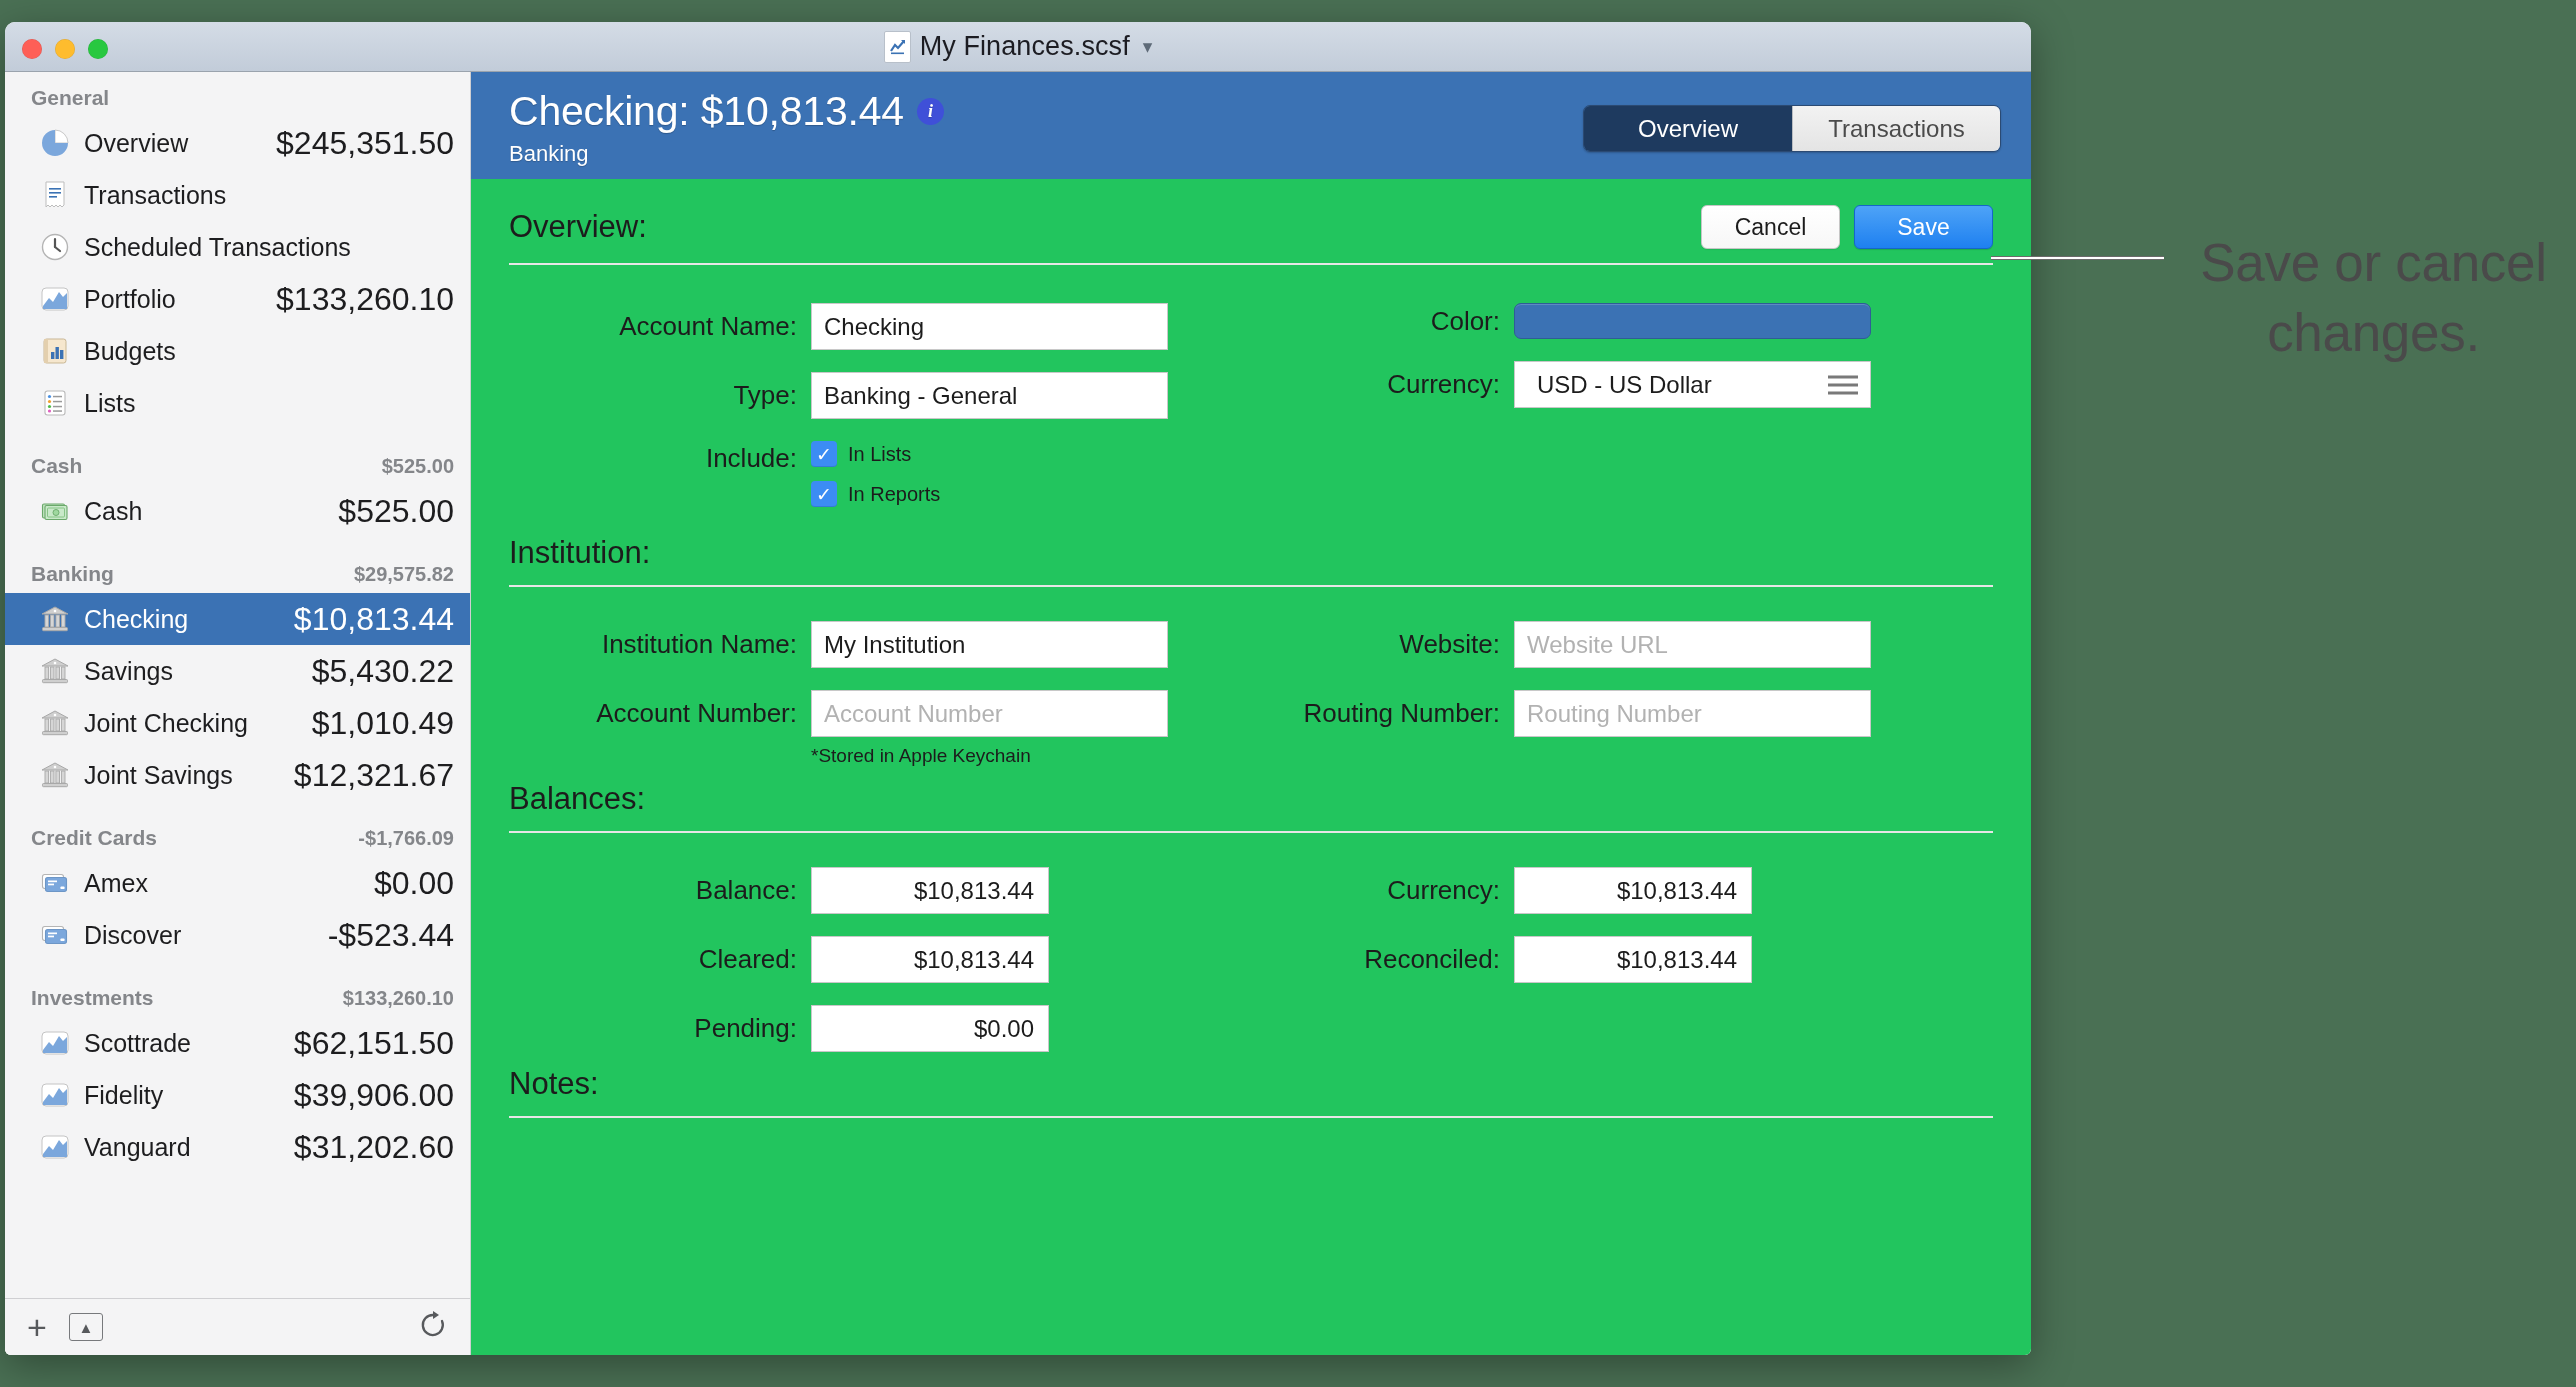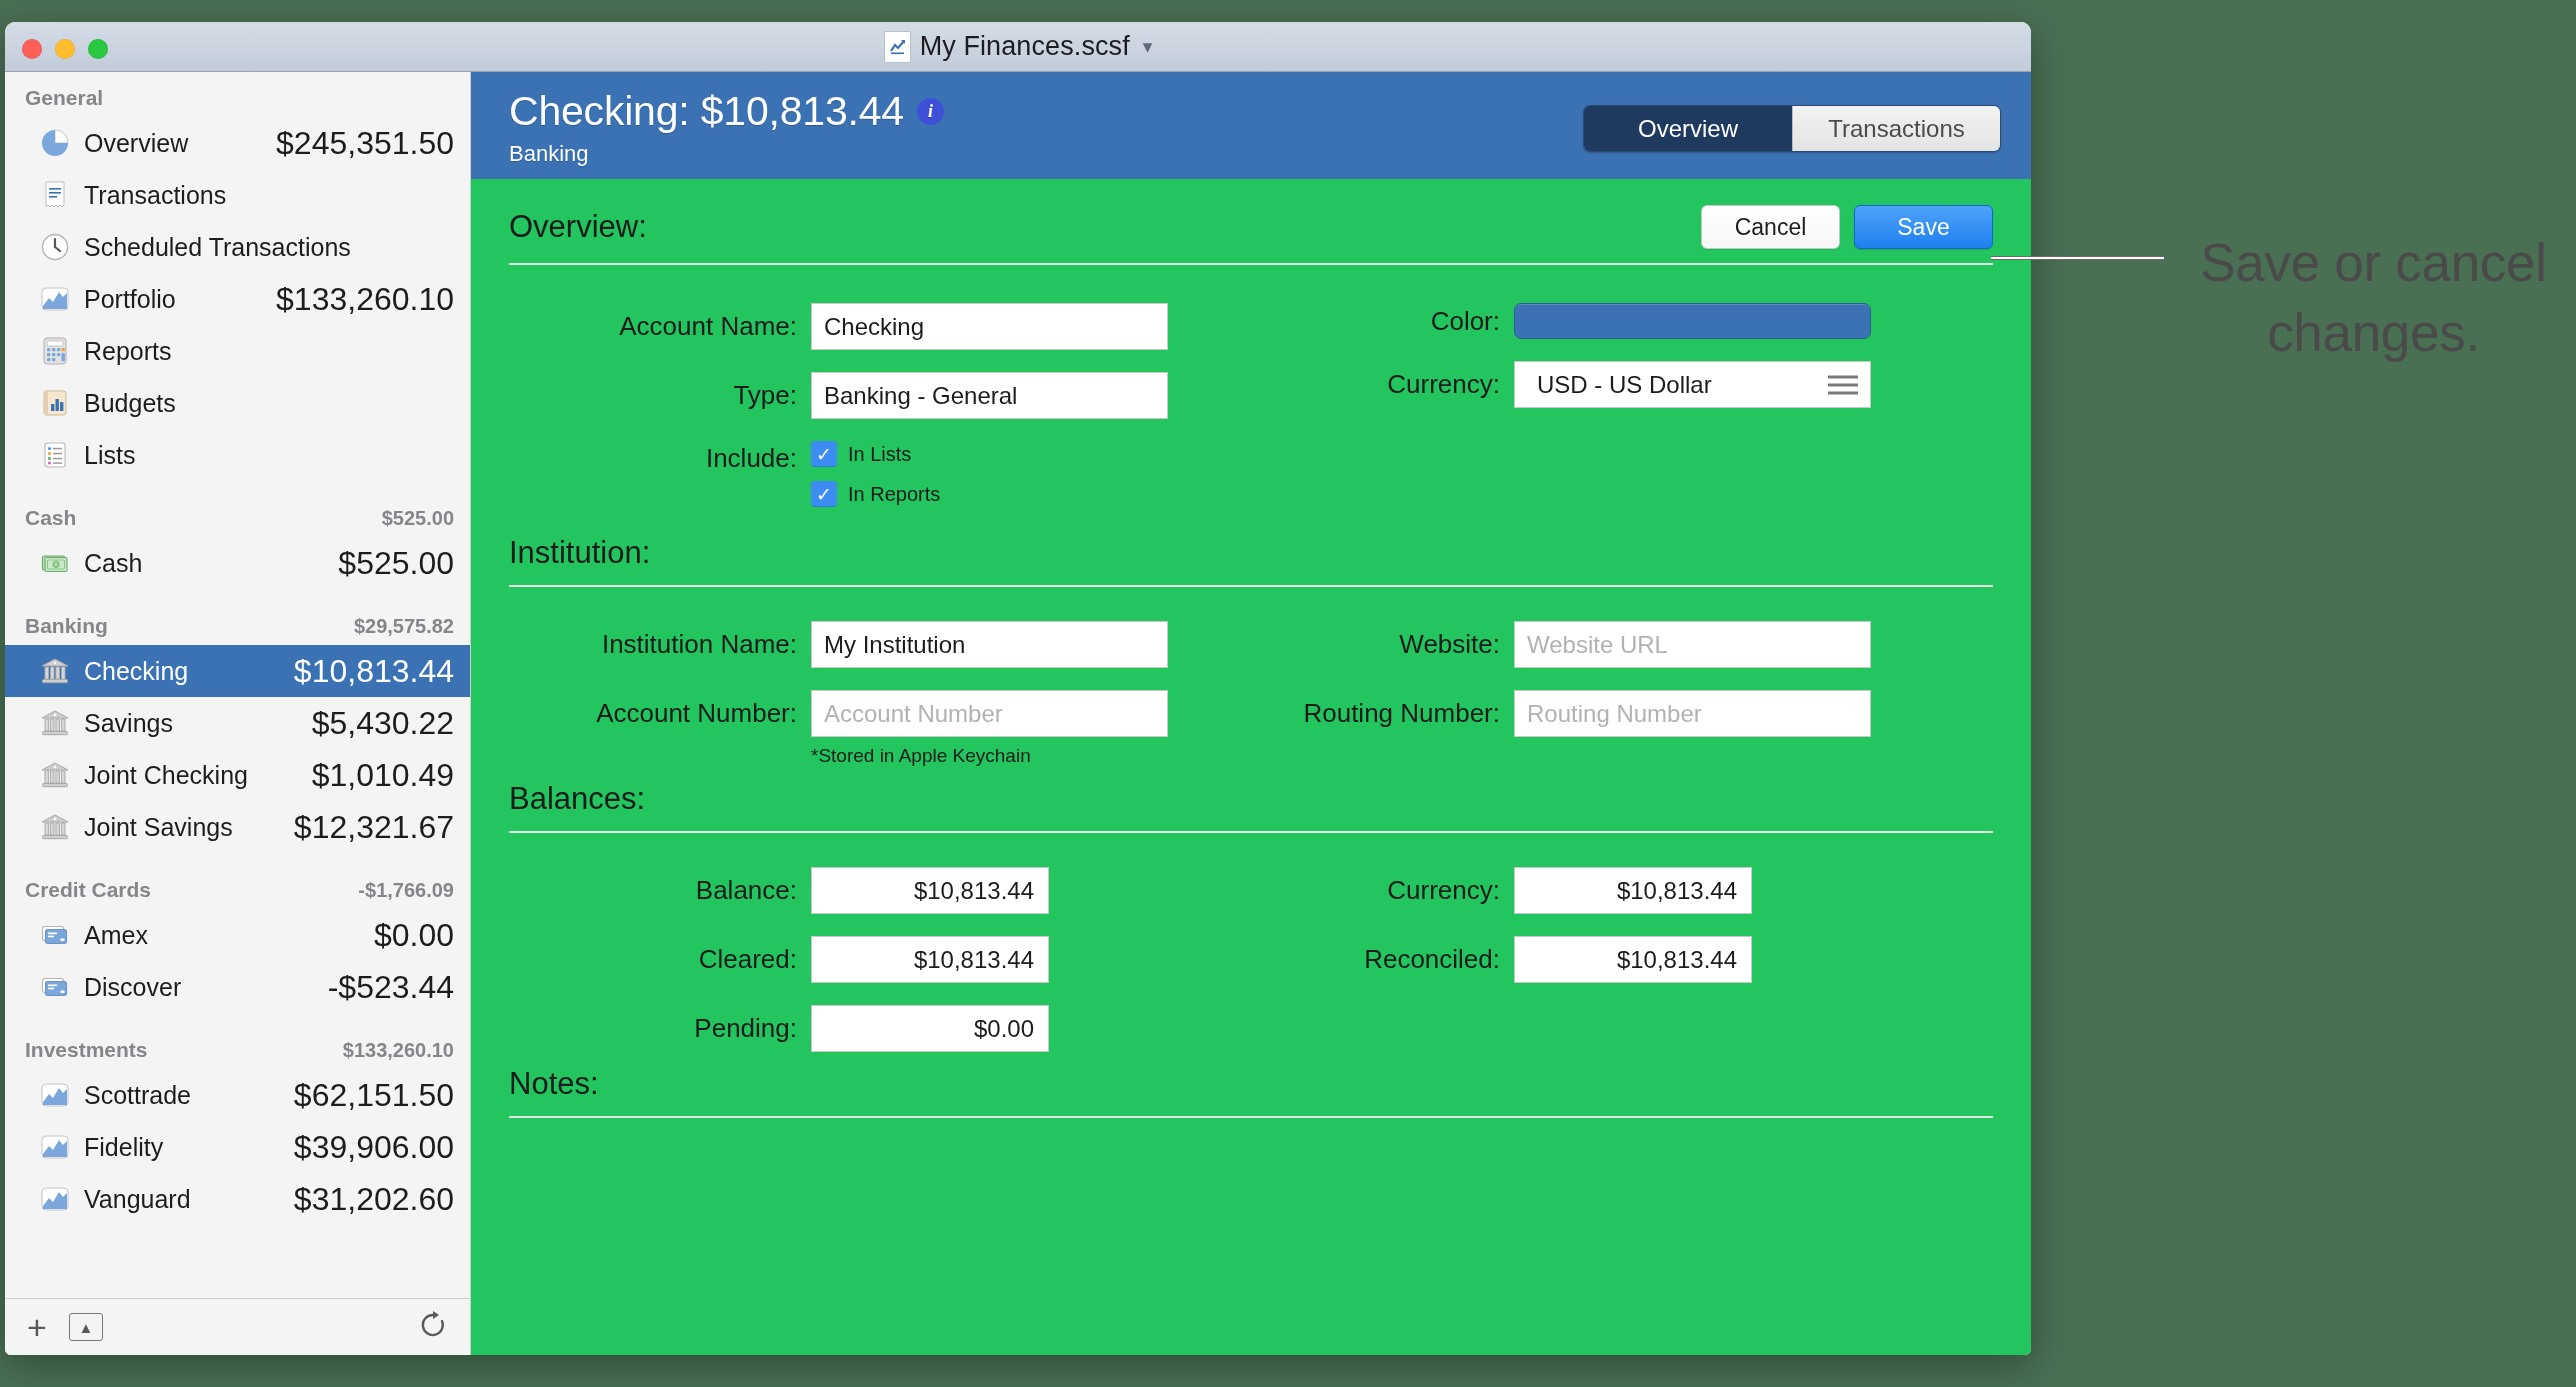--- a/index.html
+++ b/index.html
@@ -51,21 +51,21 @@
   
   .sidebar {
     width: 466px; background: #f4f4f5;
     border-right: 1px solid #cfcfd2;
     display: flex; flex-direction: column;
     position: relative;
   }
   .sb-scroll { flex: 1; overflow: hidden; padding-top: 5px; }
   .sb-group {
     font-size: 21px; font-weight: bold; color: #84868a;
-    padding: 9px 16px 7px 20px;
+    padding: 9px 16px 7px 26px;
     display: flex; justify-content: space-between; align-items: baseline; text-align: right;
   }
   .sb-group .g-amt { font-size: 20px; font-weight: bold; color: #84868a; }
   .sb-item {
     height: 52px; display: flex; align-items: center;
     padding: 0 16px 0 34px; gap: 13px;
   }
   .sb-item.selected { background: #3b72b4; }
   .sb-item .ic { width: 32px; height: 32px; flex: none; display: flex; align-items: center; justify-content: center; }
   .sb-item .lbl { font-size: 25px; color: #1d1d1f; flex: 1; white-space: nowrap; }
@@ -274,42 +274,20 @@
         <rect x="2" y="4" width="26" height="22" rx="4" fill="#fff" stroke="#c4c4c4" stroke-width="1"></rect>
         <path d="M3 22 L9 14 L13 18 L19 8 L23 13 L27 9 L27 25 L3 25 Z" fill="#7ba7dc"></path>
                 </svg>
               </span>
               <span class="lbl">Portfolio</span>
               <span class="amt">$133,260.10</span>
             </div>
             <div class="sb-item">
               <span class="ic">
                 <svg width="30" height="30" viewBox="0 0 30 30">
-        <rect x="4" y="2" width="22" height="26" rx="3" fill="#e2e2e2" stroke="#b0b0b0" stroke-width="1"></rect>
-        <rect x="7" y="5" width="16" height="5" rx="1.5" fill="#fff" stroke="#b7b7b7" stroke-width=".8"></rect>
-        <g fill="#7ba7dc">
-                    <rect x="7" y="12" width="3.4" height="3.2" rx="1"></rect>
-                    <rect x="12" y="12" width="3.4" height="3.2" rx="1"></rect>
-                    <rect x="17" y="12" width="3.4" height="3.2" rx="1"></rect>
-        <rect x="7" y="17" width="3.4" height="3.2" rx="1"></rect>
-                    <rect x="12" y="17" width="3.4" height="3.2" rx="1"></rect>
-                    <rect x="17" y="17" width="3.4" height="3.2" rx="1"></rect>
-        <rect x="7" y="22" width="3.4" height="3.2" rx="1"></rect>
-                    <rect x="12" y="22" width="3.4" height="3.2" rx="1"></rect>
-                  </g>
-        <rect x="21.5" y="12" width="3.4" height="3.2" rx="1" fill="#f0a030"></rect>
-        <rect x="21.5" y="17" width="3.4" height="8.2" rx="1" fill="#7ba7dc"></rect>
-                </svg>
-              </span>
-              <span class="lbl">Reports</span>
-              <span class="amt"></span>
-            </div>
-            <div class="sb-item">
-              <span class="ic">
-                <svg width="30" height="30" viewBox="0 0 30 30">
         <rect x="4" y="3" width="22" height="24" rx="2.5" fill="#f6e7ce" stroke="#c9b795" stroke-width="1"></rect>
         <rect x="4" y="3" width="4" height="24" fill="#e3cfae"></rect>
         <rect x="11" y="16" width="3.4" height="7" fill="#3b72b4"></rect>
         <rect x="15.5" y="11" width="3.4" height="12" fill="#3b72b4"></rect>
         <rect x="20" y="14" width="3.4" height="9" fill="#3b72b4"></rect>
                 </svg>
               </span>
               <span class="lbl">Budgets</span>
               <span class="amt"></span>
             </div>

